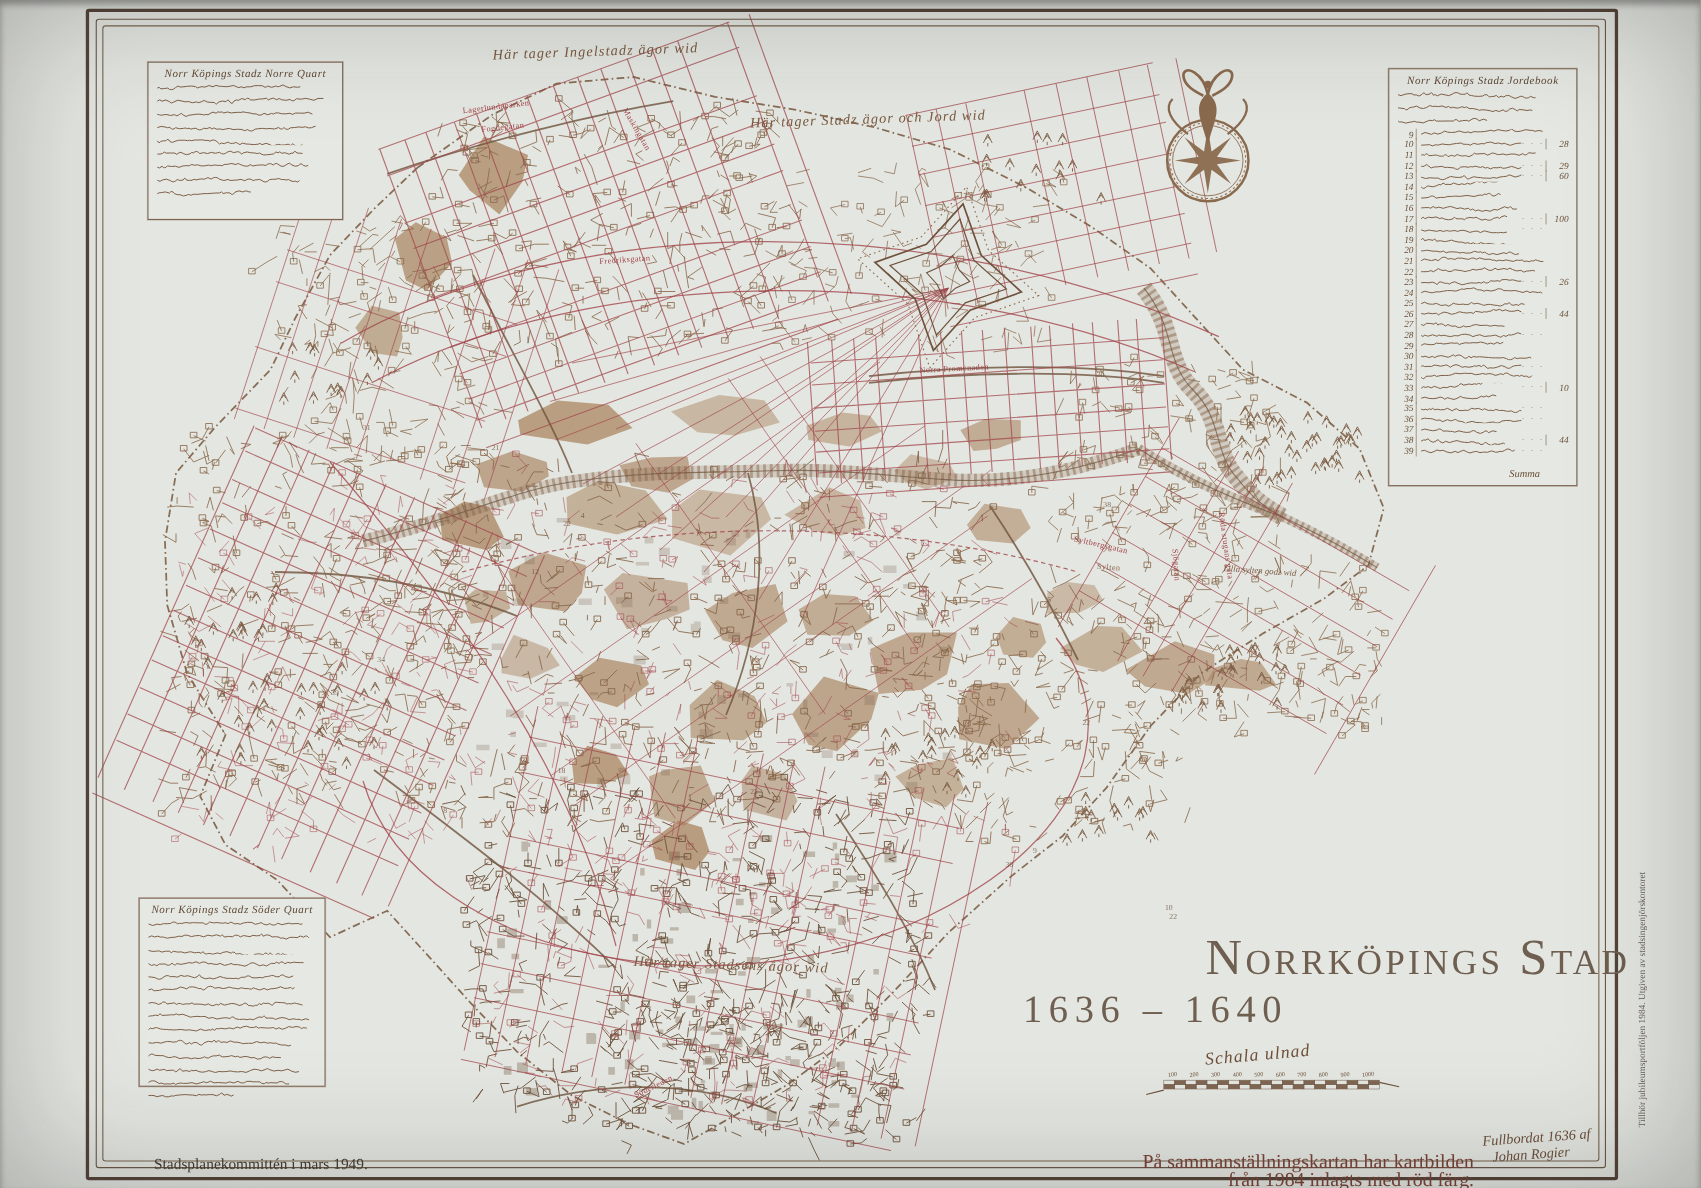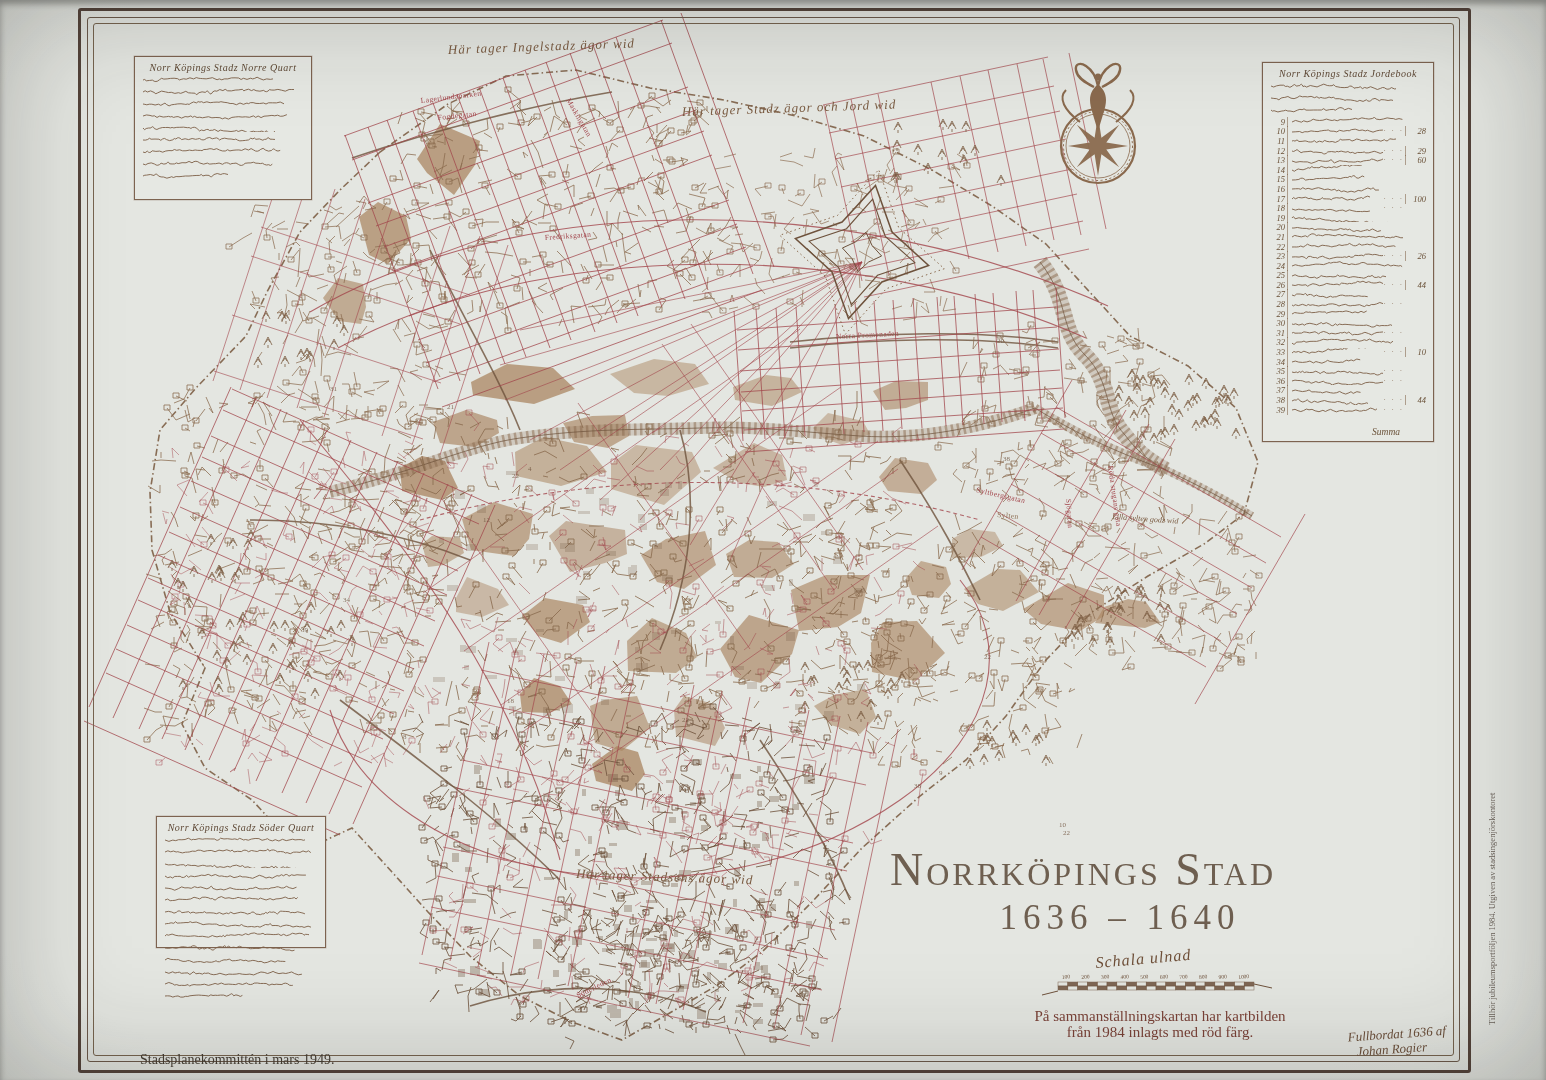--- a/index.html
+++ b/index.html
@@ -29,29 +29,29 @@
   .lrow{display:flex;align-items:center;height:9.6px;}
   .lno{width:15px;text-align:right;font-style:italic;font-size:8.5px;color:#6a5138;
     border-right:.5px solid rgba(125,95,70,.55);padding-right:2px;margin-right:3px;flex:none;}
   .ldots{font-size:7px;color:#7d5f46;letter-spacing:2px;flex:none;margin:0 1px;}
   .lval{width:20px;text-align:right;font-style:italic;font-size:8.5px;color:#6a5138;
     border-left:.5px solid rgba(125,95,70,.55);flex:none;}
   .lfill{flex:1;overflow:hidden;}
   #legend-summa{text-align:right;font-style:italic;font-size:9.5px;color:#6a5138;margin-top:13px;padding-right:26px;}
 
   #cart-top{left:134px;top:56px;width:178px;height:144px;}
-  #cart-bottom{left:156px;top:816px;width:170px;height:132px;font-family:Liberation Serif, serif;}
-
-  #title{position:absolute;left:890px;top:843px;width:592px;text-align:left;
+  #cart-bottom{left:126px;top:816px;width:170px;height:172px;font-family:Liberation Serif, serif;}
+
+  #title{position:absolute;left:890px;top:843px;width:592px;text-align:right;
     font-variant:small-caps;font-size:46px;letter-spacing:3px;color:#6e5f50;white-space:nowrap;}
-  #years{position:absolute;left:930px;top:898px;width:380px;text-align:center;
+  #years{position:absolute;left:930px;top:898px;width:380px;text-align:left;
     font-size:35px;letter-spacing:6px;color:#6e5f50;white-space:nowrap;}
 
-  #overlay-note{position:absolute;left:980px;top:1008px;width:360px;text-align:center;
-    font-size:15px;color:#7a4238;line-height:16px;}
+  #overlay-note{position:absolute;left:980px;top:1048px;width:360px;text-align:right;
+    font-size:18px;color:#7a4238;line-height:16px;}
 
   #credits{position:absolute;left:140px;top:997px;width:310px;font-size:11.5px;color:#453d33;line-height:14px;}
   #credits span{display:block;}
   #committee{position:absolute;left:140px;top:1052px;font-size:14px;color:#453d33;}
 
   #side-note{position:absolute;left:1487px;top:850px;height:175px;writing-mode:vertical-rl;
     transform:rotate(180deg);font-size:8.5px;color:#6b635a;font-family:"Liberation Serif",serif;white-space:nowrap;}
 
   #signature{position:absolute;left:1348px;top:1024px;width:160px;font-style:italic;
     font-size:13px;color:#6b4f3a;transform:rotate(-4deg);line-height:15px;}

